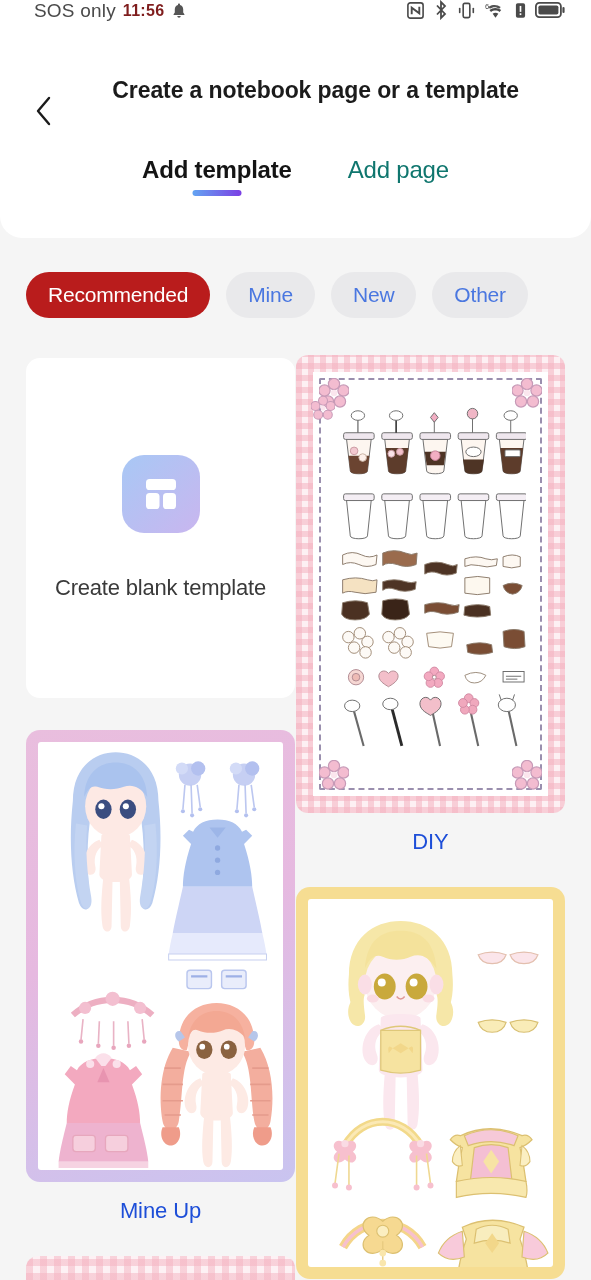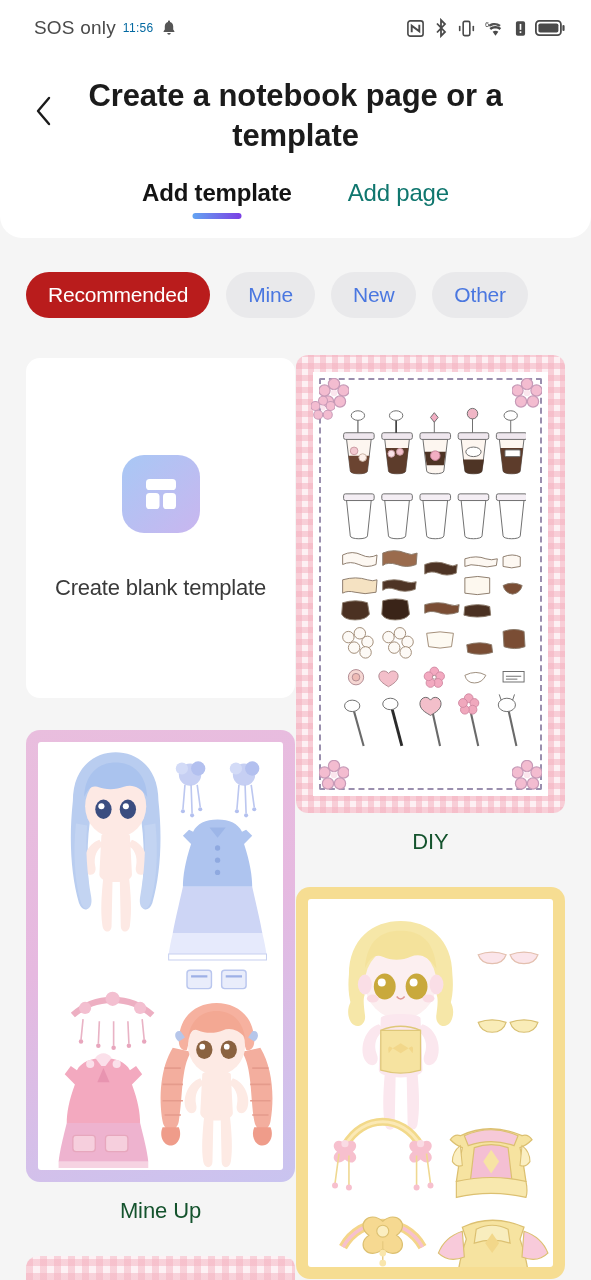--- a/index.html
+++ b/index.html
@@ -8,49 +8,49 @@
     background: #f5f5f5;
     font-family: "Liberation Sans", sans-serif;
     overflow: hidden;
   }
   body { position: relative; }
 
   
   .statusbar {
     height: 56px;
     background: #ffffff;
-    display: flex; align-items: center;
+    display: flex; align-items: flex-start;
     padding: 0 26px 0 34px;
     position: relative; z-index: 5;
   }
   .sb-left { display: flex; align-items: center; gap: 7px; }
   .sb-carrier { font-size: 19px; color: #4a4a4a; letter-spacing: .2px; }
-  .sb-time { font-size: 12px; color: #0369a1; font-weight: 400; letter-spacing: .3px;}
+  .sb-time { font-size: 16px; color: #7f1d1d; font-weight: 700; letter-spacing: .3px;}
   .sb-bell { width: 16px; height: 17px; color:#555; }
   .sb-right { margin-left: auto; display: flex; align-items: center; gap: 9px; }
   .sb-icon { color: #4a4a4a; display: flex; align-items: flex-end; }
 
   
   .header-card {
     background: #ffffff;
     border-radius: 0 0 22px 22px;
     padding: 20px 0 0 0;
     position: relative; z-index: 4;
     height: 182px;
   }
   .header-top { display: flex; align-items: flex-start; padding: 0 20px; }
   .back-btn {
     width: 46px; height: 46px; flex: 0 0 46px;
     display: flex; align-items: center; justify-content: center;
     margin-top: 12px;
   }
   .chev { width: 17px; height: 30px; }
   .page-title {
-    flex: 1; text-align: center;
-    font-size: 31px; font-weight: bold; color: #1b1b1b;
+    flex: 1; text-align: right;
+    font-size: 23px; font-weight: bold; color: #1b1b1b;
     line-height: 1.30; padding: 0 6px; letter-spacing: -0.1px;
   }
   .title-spacer { width: 46px; flex: 0 0 46px; }
 
   .tabs {
     display: flex; justify-content: center;
     gap: 56px; margin-top: 22px;
     align-items: flex-start;
   }
   .tab { position: relative; padding-bottom: 12px; text-align:center;}
@@ -79,21 +79,21 @@
 
   
   .grid {
     position: absolute; top: 358px; left: 0; right: 0; bottom: 0;
     display: flex; gap: 1px; padding: 0 26px;
   }
   .col { flex: 1; display: flex; flex-direction: column; gap: 32px; }
   .col.right { margin-top: -3px; }
 
   .card-label {
-    text-align: center; font-size: 22px; color: #14532d;
+    text-align: center; font-size: 22px; color: #1d4ed8;
     margin-top: 16px; letter-spacing: -0.1px;
   }
 
   
   .blank-card {
     background: #ffffff; border-radius: 14px;
     height: 340px;
     display: flex; flex-direction: column;
     align-items: center; justify-content: center;
     gap: 42px;

